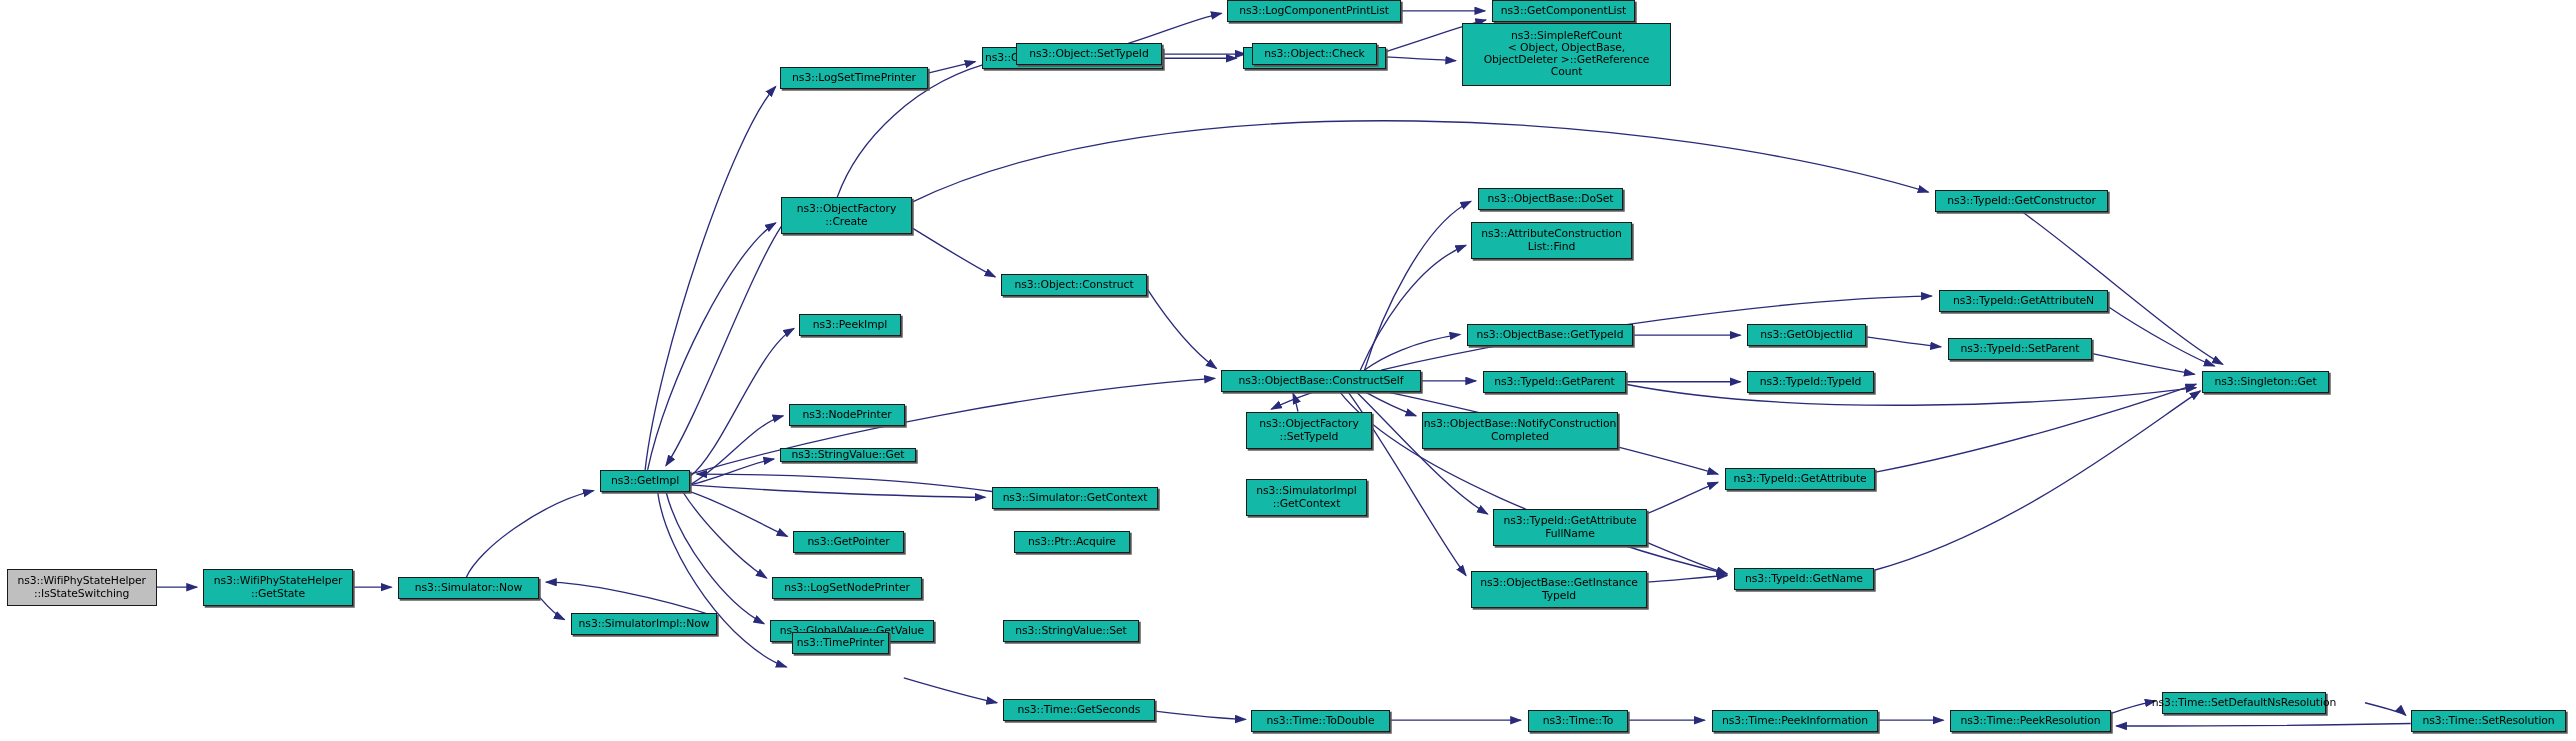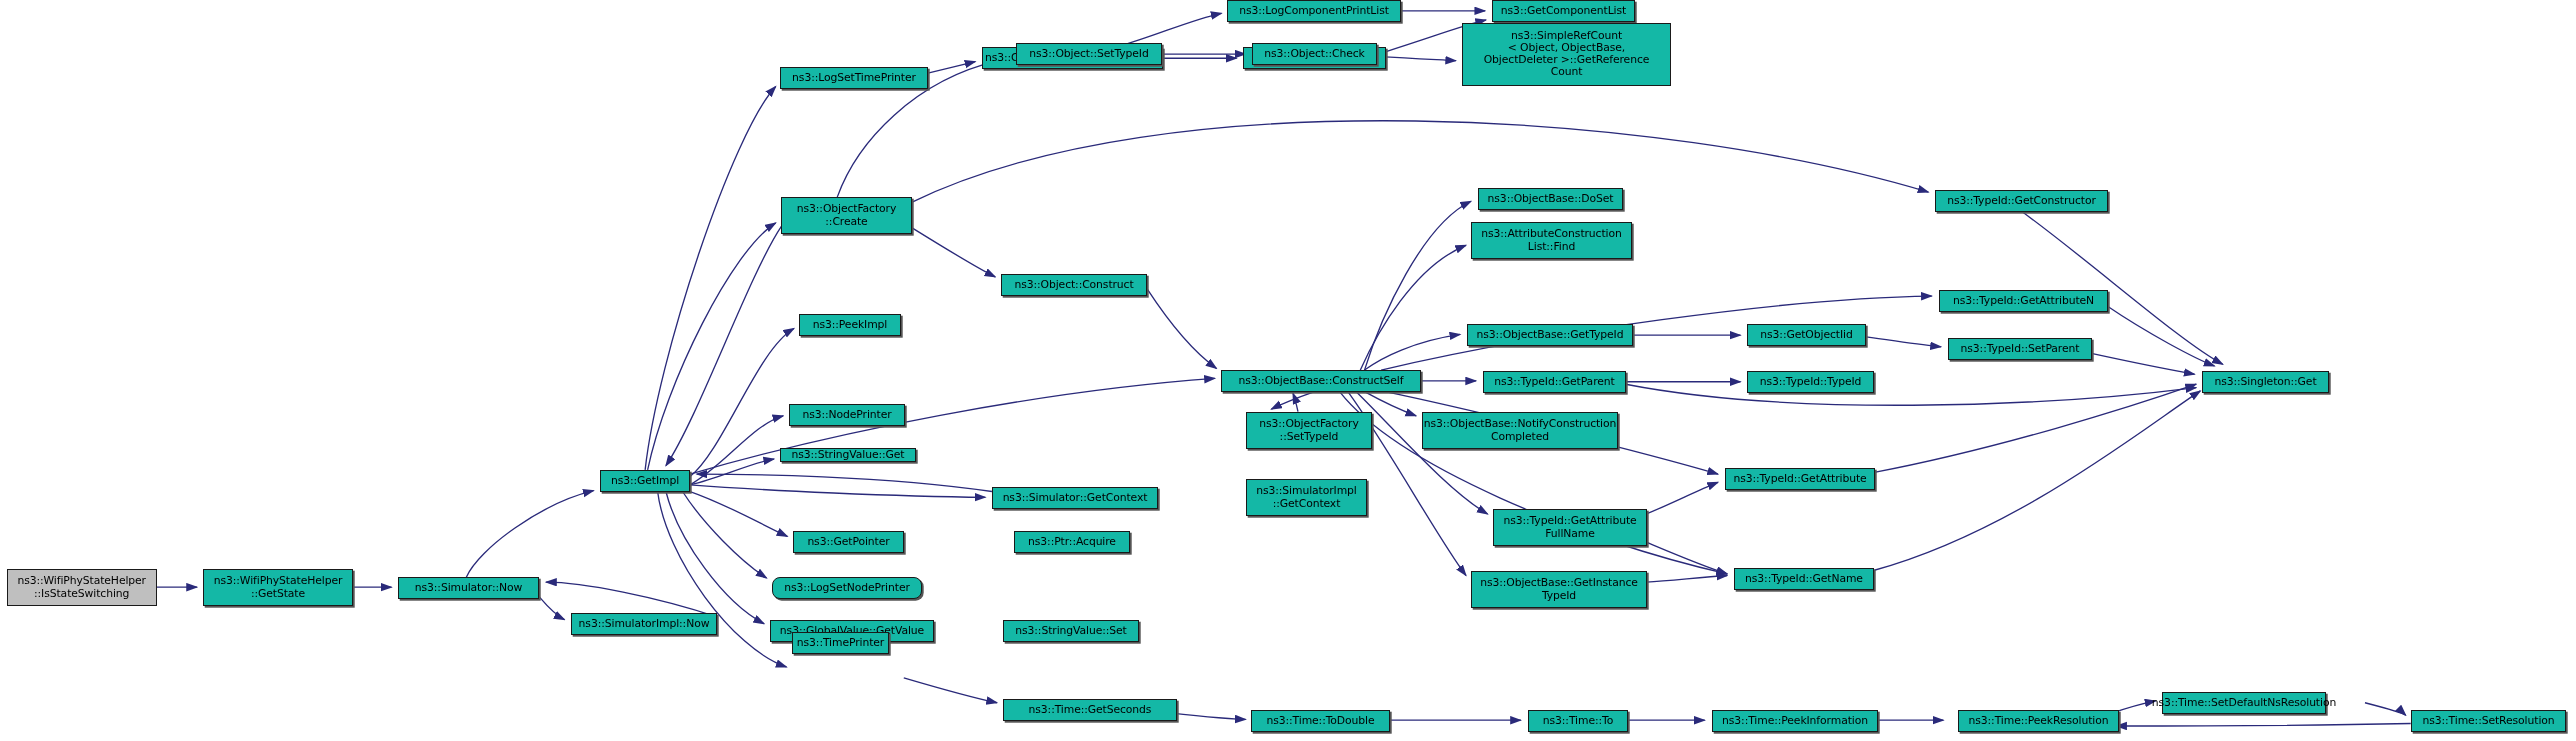--- a/index.html
+++ b/index.html
@@ -145,21 +145,21 @@
  ObjectDeleter &gt;::GetReference
 Count</div>
       <div class="node shadow" id="n13" style="left: 781px; top: 197px; width: 131px; height: 37px;">ns3::ObjectFactory
 ::Create</div>
       <div class="node shadow" id="n14" style="left: 1001px; top: 274px; width: 146px; height: 21.6px;">ns3::Object::Construct</div>
       <div class="node shadow" id="n15" style="left: 799px; top: 314px; width: 102px; height: 21.6px;">ns3::PeekImpl</div>
       <div class="node shadow" id="n16" style="left: 789px; top: 404px; width: 116px; height: 21.6px;">ns3::NodePrinter</div>
       <div class="node shadow" id="n17" style="left: 780px; top: 448px; width: 136px; height: 14px;">ns3::StringValue::Get</div>
       <div class="node shadow" id="n18" style="left: 793px; top: 531px; width: 111px; height: 21.6px;">ns3::GetPointer</div>
       <div class="node shadow" id="n19" style="left: 1014px; top: 531px; width: 116px; height: 21.6px;">ns3::Ptr::Acquire</div>
-      <div class="node shadow" id="n20" style="left: 772px; top: 577px; width: 150px; height: 21.6px; border-radius: 8px;">ns3::LogSetNodePrinter</div>
+      <div class="node shadow" id="n20" style="left: 772px; top: 577px; width: 150px; height: 21.6px;">ns3::LogSetNodePrinter</div>
       <div class="node shadow" id="n21" style="left: 770px; top: 620px; width: 164px; height: 21.6px;">ns3::GlobalValue::GetValue</div>
       <div class="node shadow" id="n22" style="left: 1003px; top: 620px; width: 136px; height: 21.6px;">ns3::StringValue::Set</div>
       <div class="node shadow" id="n23" style="left: 792px; top: 632px; width: 97px; height: 21.6px;">ns3::TimePrinter</div>
       <div class="node shadow" id="n24" style="left: 992px; top: 487px; width: 166px; height: 21.6px;">ns3::Simulator::GetContext</div>
       <div class="node shadow" id="n25" style="left: 1246px; top: 479px; width: 121px; height: 37px;">ns3::SimulatorImpl
 ::GetContext</div>
       <div class="node shadow" id="n26" style="left: 1221px; top: 370px; width: 200px; height: 21.6px;">ns3::ObjectBase::ConstructSelf</div>
       <div class="node shadow" id="n27" style="left: 1246px; top: 412px; width: 126px; height: 37px;">ns3::ObjectFactory
 ::SetTypeId</div>
       <div class="node shadow" id="n28" style="left: 1478px; top: 188px; width: 145px; height: 21.6px;">ns3::ObjectBase::DoSet</div>
@@ -174,23 +174,23 @@
       <div class="node shadow" id="n35" style="left: 1493px; top: 509px; width: 154px; height: 37px;">ns3::TypeId::GetAttribute
 FullName</div>
       <div class="node shadow" id="n36" style="left: 1471px; top: 571px; width: 176px; height: 37px;">ns3::ObjectBase::GetInstance
 TypeId</div>
       <div class="node shadow" id="n37" style="left: 1725px; top: 468px; width: 150px; height: 21.6px;">ns3::TypeId::GetAttribute</div>
       <div class="node shadow" id="n38" style="left: 1734px; top: 568px; width: 140px; height: 21.6px;">ns3::TypeId::GetName</div>
       <div class="node shadow" id="n39" style="left: 1935px; top: 190px; width: 173px; height: 21.6px;">ns3::TypeId::GetConstructor</div>
       <div class="node shadow" id="n40" style="left: 1939px; top: 290px; width: 169px; height: 21.6px;">ns3::TypeId::GetAttributeN</div>
       <div class="node shadow" id="n41" style="left: 1948px; top: 338px; width: 144px; height: 21.6px;">ns3::TypeId::SetParent</div>
       <div class="node shadow" id="n42" style="left: 2202px; top: 371px; width: 127px; height: 21.6px;">ns3::Singleton::Get</div>
-      <div class="node shadow" id="n43" style="left: 1003px; top: 699px; width: 174px; height: 21.6px;">ns3::Time::GetSeconds</div>
+      <div class="node shadow" id="n43" style="left: 1003px; top: 699px; width: 152px; height: 21.6px;">ns3::Time::GetSeconds</div>
       <div class="node shadow" id="n44" style="left: 1251px; top: 710px; width: 139px; height: 21.6px;">ns3::Time::ToDouble</div>
       <div class="node shadow" id="n45" style="left: 1528px; top: 710px; width: 100px; height: 21.6px;">ns3::Time::To</div>
       <div class="node shadow" id="n46" style="left: 1712px; top: 710px; width: 166px; height: 21.6px;">ns3::Time::PeekInformation</div>
-      <div class="node shadow" id="n47" style="left: 1950px; top: 710px; width: 161px; height: 21.6px; margin-left: 8px;">ns3::Time::PeekResolution</div>
+      <div class="node shadow" id="n47" style="left: 1950px; top: 710px; width: 161px; height: 21.6px;">ns3::Time::PeekResolution</div>
       <div class="node shadow" id="n48" style="left: 2162px; top: 692px; width: 164px; height: 21.6px;">ns3::Time::SetDefaultNsResolution</div>
       <div class="node shadow" id="n49" style="left: 2411px; top: 710px; width: 155px; height: 21.6px; text-align: center;">ns3::Time::SetResolution</div>
     </div>
 
 </div>
 
 
 </body></html>

